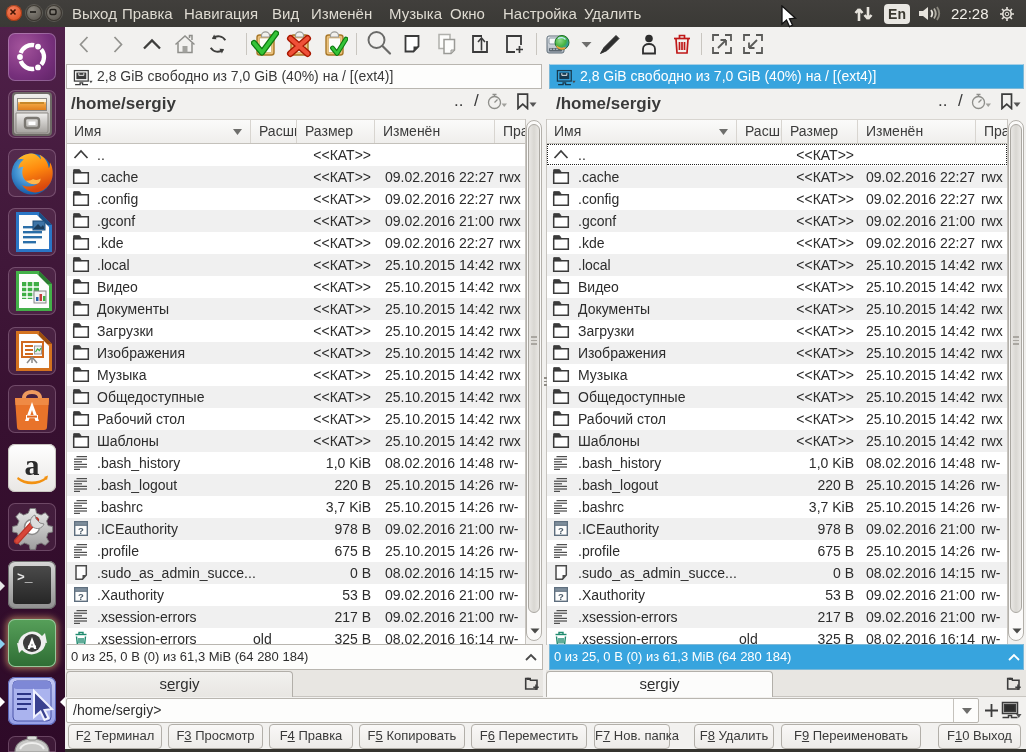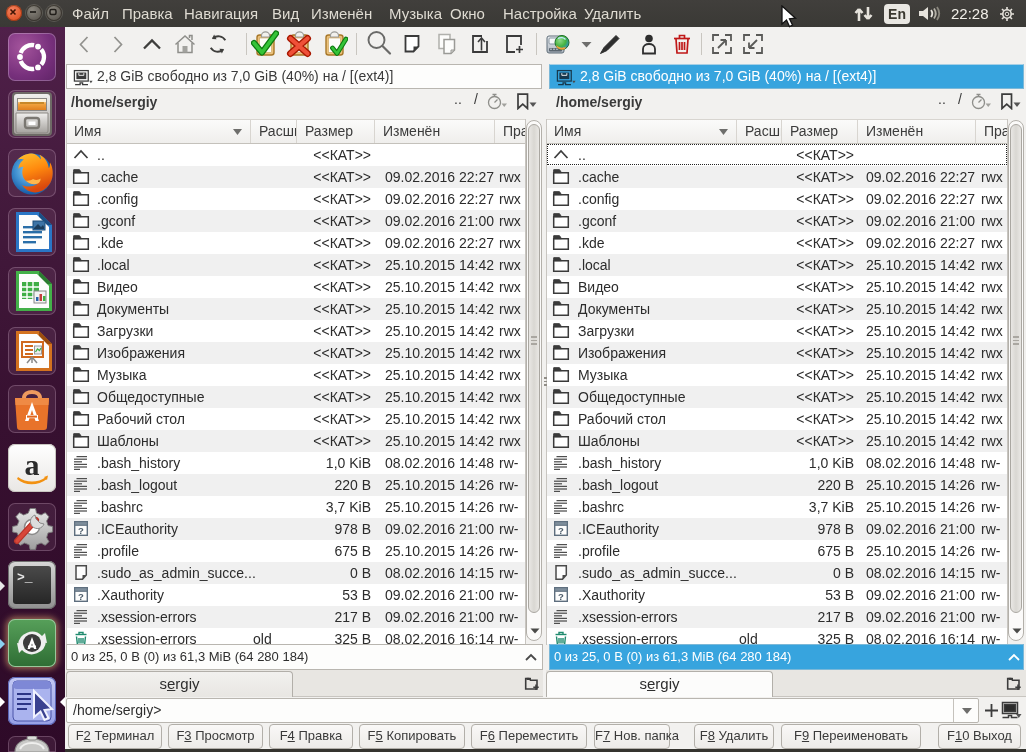--- a/index.html
+++ b/index.html
@@ -7,21 +7,21 @@
 
 #menubar{left:0;top:0;width:1026px;height:27px;background:linear-gradient(#413f3c,#3a3935);color:#dfdbd2;font-size:15px}
 .menuitem{position:absolute;top:5px;white-space:nowrap}
 .winbtn{position:absolute;top:5px;width:16px;height:16px;border-radius:50%}
 
 #launcher{left:0;top:27px;width:65px;height:725px;background:linear-gradient(180deg,#50204a 0%,#451b3e 20%,#371030 55%,#2e0a28 100%)}
 .tile{position:absolute;left:8px;width:48px;height:48px;border-radius:7px;background:rgba(210,170,200,.10);box-shadow:inset 0 0 0 1px rgba(230,200,225,.25)}
 
 .fsbox{position:absolute;top:64px;height:25px;border:1px solid #b9b6b0;background:#fdfdfc;font-size:14px;color:#3a3a3a}
 .fsbox.active{background:#37a4de;border-color:#7bb8d8;color:#fff;border-top-color:#a6cfe5}
-.pathrow{position:absolute;top:91px;height:26px;font-size:14px;font-weight:bold;color:#3a3a3a}
+.pathrow{position:absolute;top:91px;height:26px;font-size:17px;font-weight:bold;color:#3a3a3a}
 .hdr{position:absolute;top:119px;height:25px;background:linear-gradient(#fbfbfa,#efeeec);border-top:1px solid #d8d5d0;border-bottom:1px solid #c4c1bb;font-size:14px;color:#3c3c3c}
 .hcell{position:absolute;top:0;height:23px;line-height:23px;border-right:1px solid #d8d5d0;overflow:hidden;white-space:nowrap;padding-left:8px}
 .flist{position:absolute;top:144px;height:500px;background:#fff;overflow:hidden;font-size:14px}
 .frow{position:absolute;left:0;width:100%;height:22px;line-height:22px;white-space:nowrap}
 .frow.alt{background:#f0f0f0}
 .fic{position:absolute;top:2px}
 .fname{position:absolute;overflow:hidden}
 .fext{position:absolute}
 .fsize{position:absolute;text-align:right}
 .fdate{position:absolute}
@@ -43,21 +43,21 @@
     <div class="winbtn" style="left:26px;background:radial-gradient(circle at 38% 30%,#8a867e,#635f58 65%,#534f48);box-shadow:inset 0 0 0 1px rgba(40,36,30,.7),0 0 0 1px rgba(150,146,138,.35)">
       <svg width="14" height="14" style="position:absolute;left:0;top:0">
         <path d="M4 7 H10" stroke="#211e1a" stroke-width="1.7"></path>
       </svg>
     </div>
     <div class="winbtn" style="left:46px;background:radial-gradient(circle at 38% 30%,#8a867e,#635f58 65%,#534f48);box-shadow:inset 0 0 0 1px rgba(40,36,30,.7),0 0 0 1px rgba(150,146,138,.35)">
       <svg width="14" height="14" style="position:absolute;left:0;top:0">
         <rect x="4" y="4.5" width="6" height="5" rx="1.5" fill="none" stroke="#211e1a" stroke-width="1.5"></rect>
       </svg>
     </div>
-    <div class="menuitem" style="left:72px">Файл</div>
+    <div class="menuitem" style="left:72px">Выход</div>
     <div class="menuitem" style="left:122px">Правка</div>
     <div class="menuitem" style="left:184px">Навигация</div>
     <div class="menuitem" style="left:272px">Вид</div>
     <div class="menuitem" style="left:311px">Изменён</div>
     <div class="menuitem" style="left:389px">Музыка</div>
     <div class="menuitem" style="left:450px">Окно</div>
     <div class="menuitem" style="left:503px">Настройка</div>
     <div class="menuitem" style="left:584px">Удалить</div>
     <svg class="abs" style="left:853px;top:5px" width="22" height="18" viewBox="0 0 22 18">
 <path d="M6 16 V4 M6 4 L2.5 8 M6 4 L9.5 8" stroke="#e6e3dc" stroke-width="2.6" fill="none"></path>

